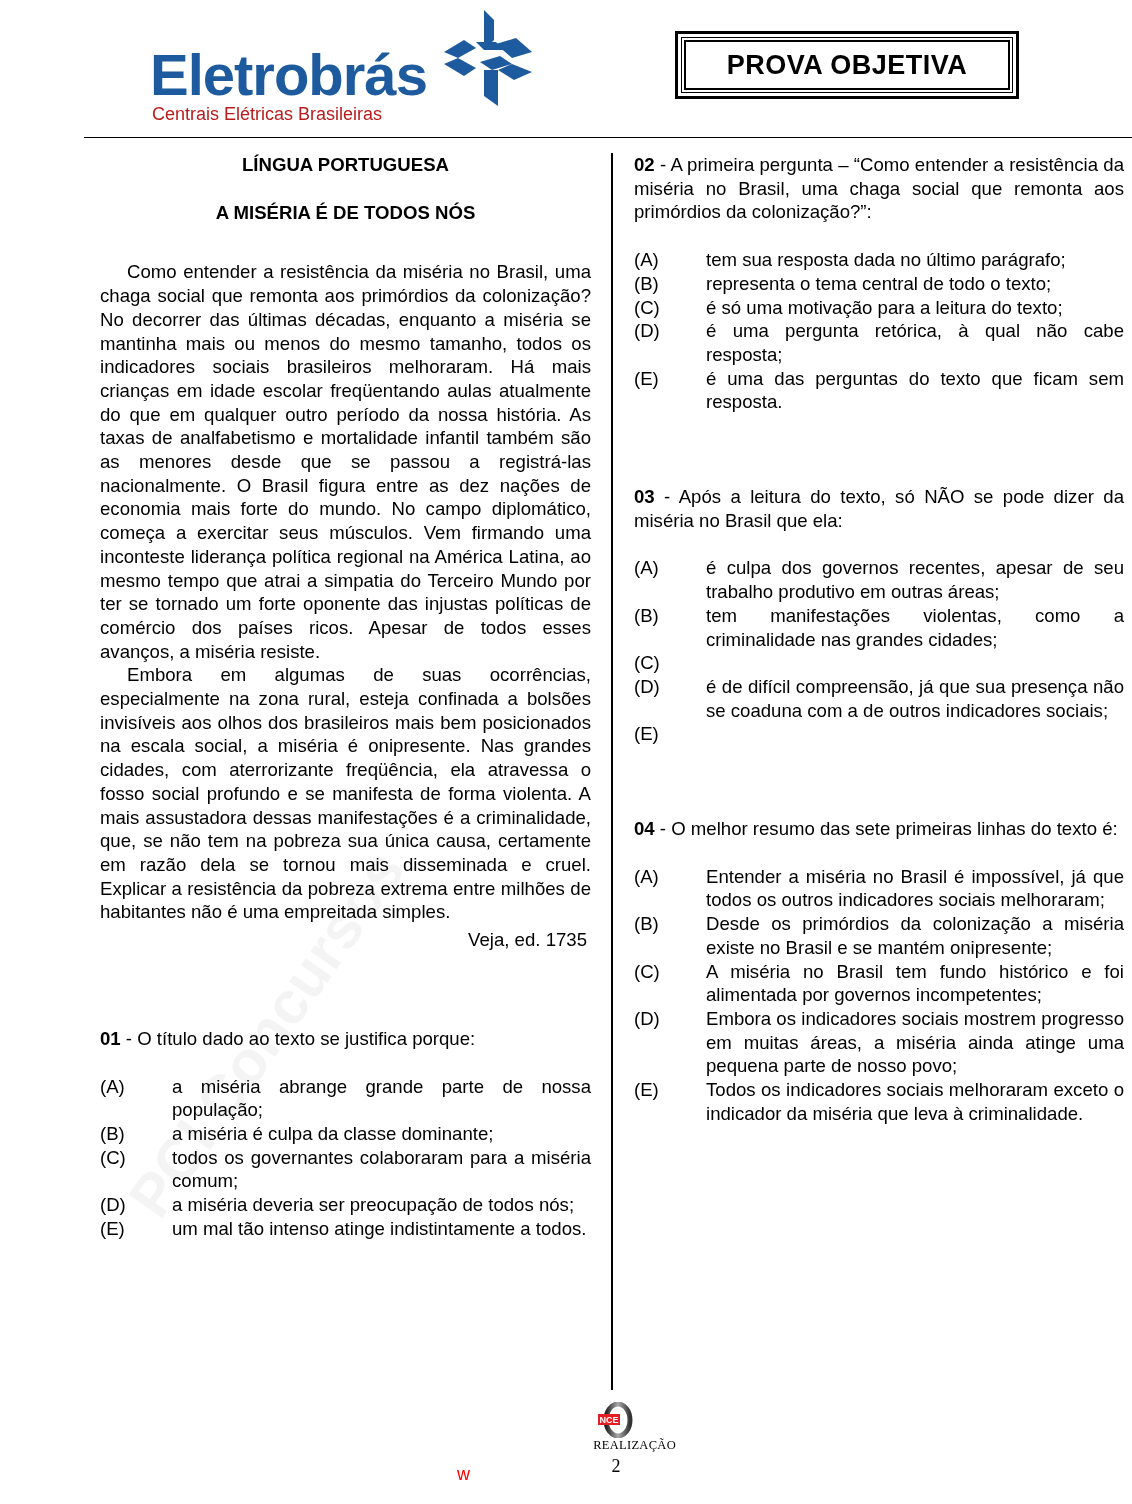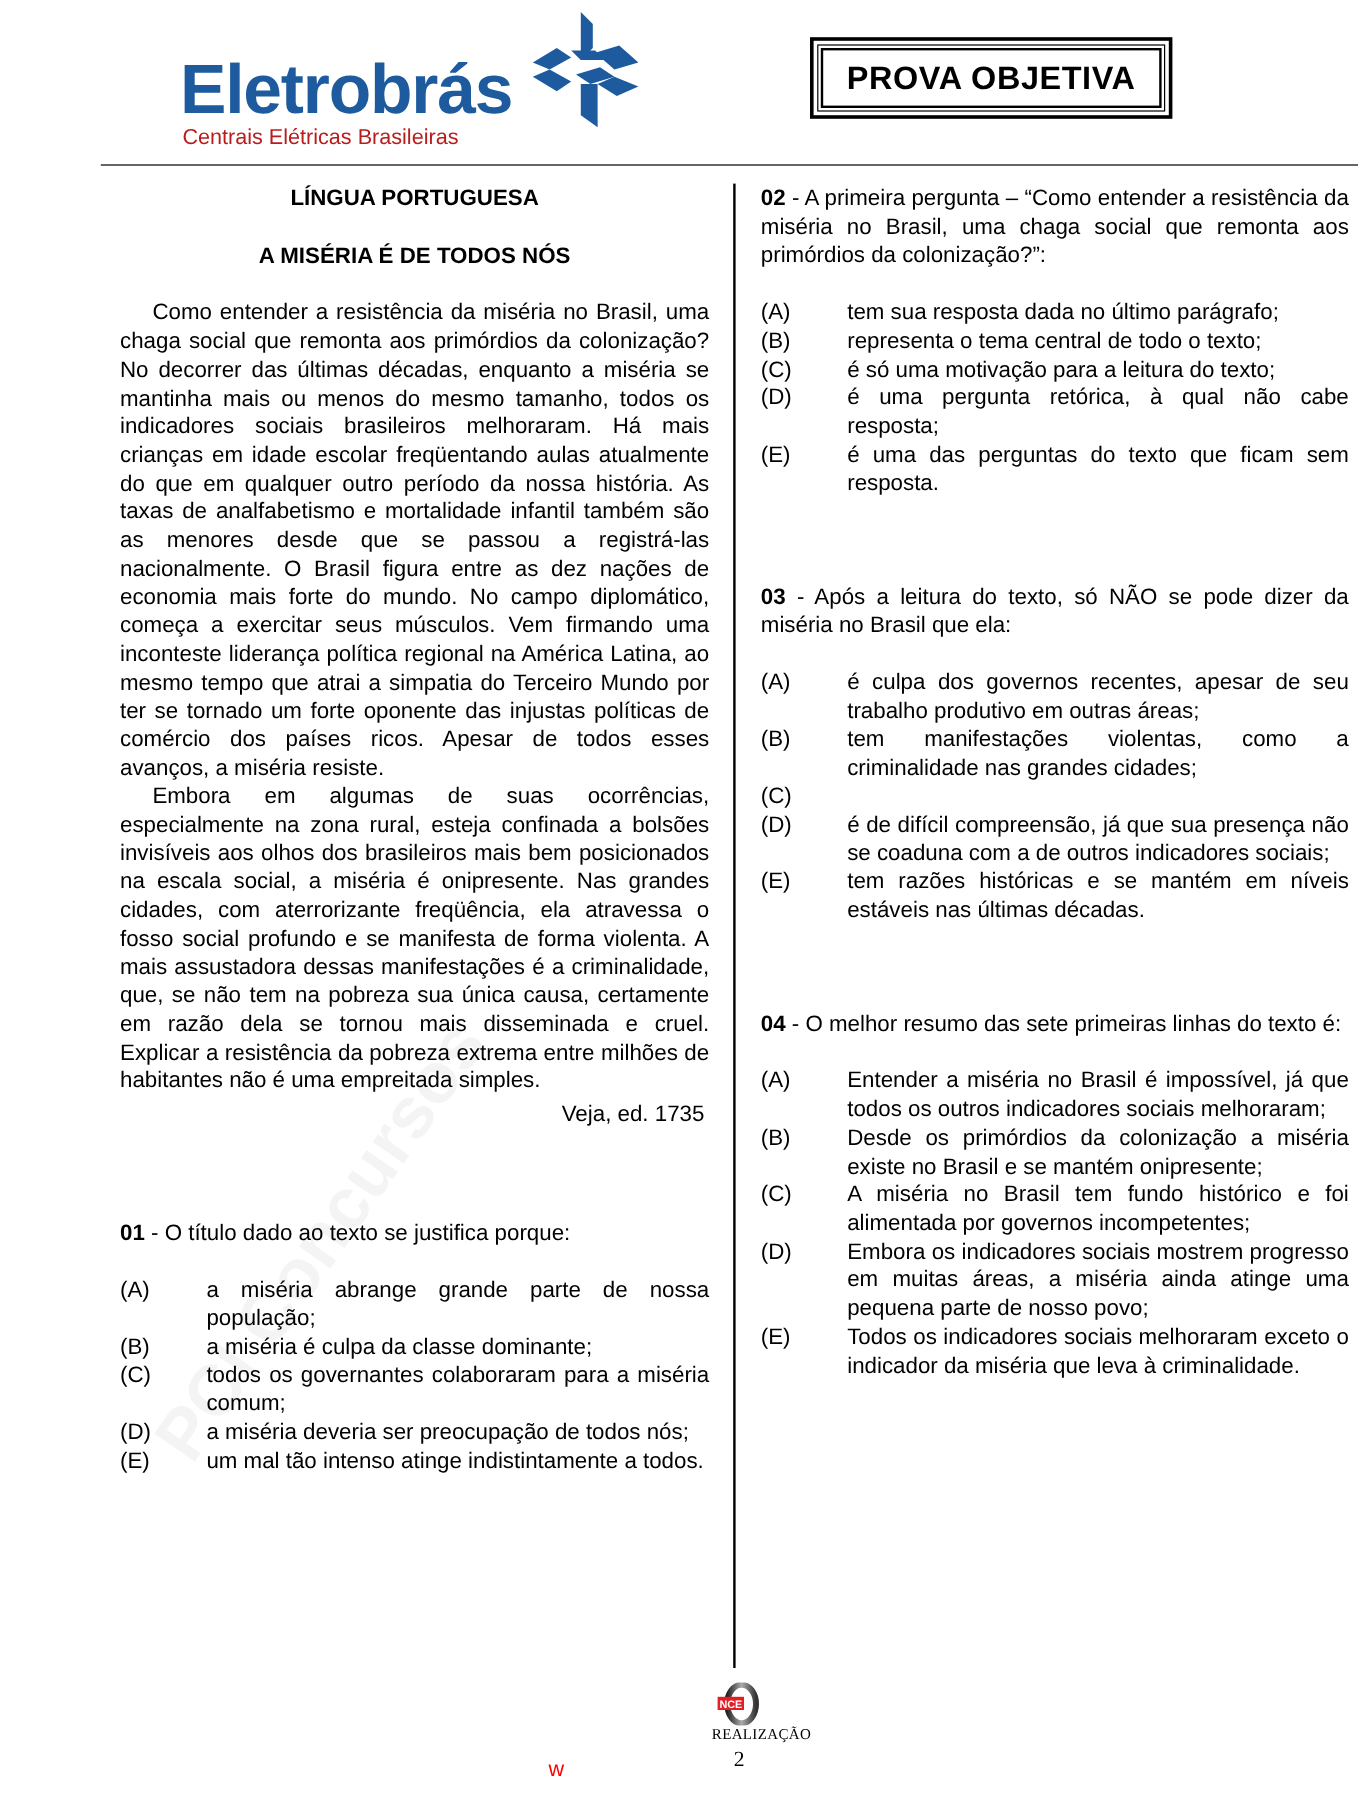--- a/index.html
+++ b/index.html
@@ -6,40 +6,40 @@
   body { width: 1132px; height: 1504px; position: relative; overflow: hidden;
          font-family: "Liberation Sans", sans-serif; color: #000; }
 
   
   .logo { position: absolute; left: 150px; top: 10px; width: 390px; height: 110px; }
   .logo-word { position: absolute; left: 0; top: 36px; font-size: 58px; font-weight: bold;
                color: #1d5b9e; letter-spacing: -1px; line-height: 1; }
   .logo-sub { position: absolute; left: 2px; top: 95px; font-size: 18px; color: #b91c1c; line-height: 1; }
   .logo-mark { position: absolute; left: 286px; top: 0px; width: 100px; height: 100px; }
 
-  .badge { position: absolute; left: 675px; top: 31px; width: 302px; height: 68px;
+  .badge { position: absolute; left: 675px; top: 31px; width: 344px; height: 68px;
            border: 3px solid #000; box-sizing: border-box; }
   .badge-inner1 { position: absolute; inset: 3px; border: 1px solid #000; }
   .badge-inner2 { position: absolute; inset: 6px; border: 2px solid #000;
                   display: flex; align-items: center; justify-content: center; }
   .badge-text { font-size: 27px; font-weight: bold; letter-spacing: 0.5px; }
 
   .hr-top { position: absolute; left: 84px; top: 137px; width: 1048px; height: 0;
             border-top: 1.5px solid #000; }
   .col-divider { position: absolute; left: 611px; top: 153px; width: 0; height: 1237px;
                  border-left: 2px solid #000; }
 
   
   .col { position: absolute; font-size: 18.6px; line-height: 23.7px; }
   .col-left { left: 100px; top: 153px; width: 491px; }
   .col-right { left: 634px; top: 153px; width: 490px; }
 
   .heading { text-align: center; font-weight: bold; font-size: 18.6px; margin: 0; }
   .heading.h1 { margin-bottom: 24px; }
-  .heading.h2 { margin-bottom: 24px; }
+  .heading.h2 { margin-bottom: 36px; }
 
   .para { text-align: justify; margin: 0; text-indent: 27px; }
   .source { text-align: right; margin: 4px; }
 
   .question { margin: 0; text-align: justify; }
   .question .qnum { font-weight: bold; }
 
   .options { list-style: none; margin: 0; padding: 0; }
   .option { display: flex; margin: 0; }
   .option .letter { width: 72px; flex: 0 0 72px; }
@@ -174,21 +174,20 @@
         </li>
       <li class="option">
           <span class="letter">(C)</span>
         </li>
       <li class="option">
           <span class="letter">(D)</span>
           <span class="otext">é de difícil compreensão, já que sua presença não se coaduna com a de outros indicadores sociais;</span>
         </li>
       <li class="option">
           <span class="letter">(E)</span>
-          <span class="otext">tem razões históricas e se mantém em níveis estáveis nas últimas décadas.</span>
         </li>
     </ul>
   </div>
 
   <div class="gap-l"></div>
 
   <div>
     <p class="question"><span class="qnum">04</span><span> - O melhor resumo das sete primeiras linhas do texto é:</span></p>
     <div class="gap-s"></div>
     <ul class="options">

